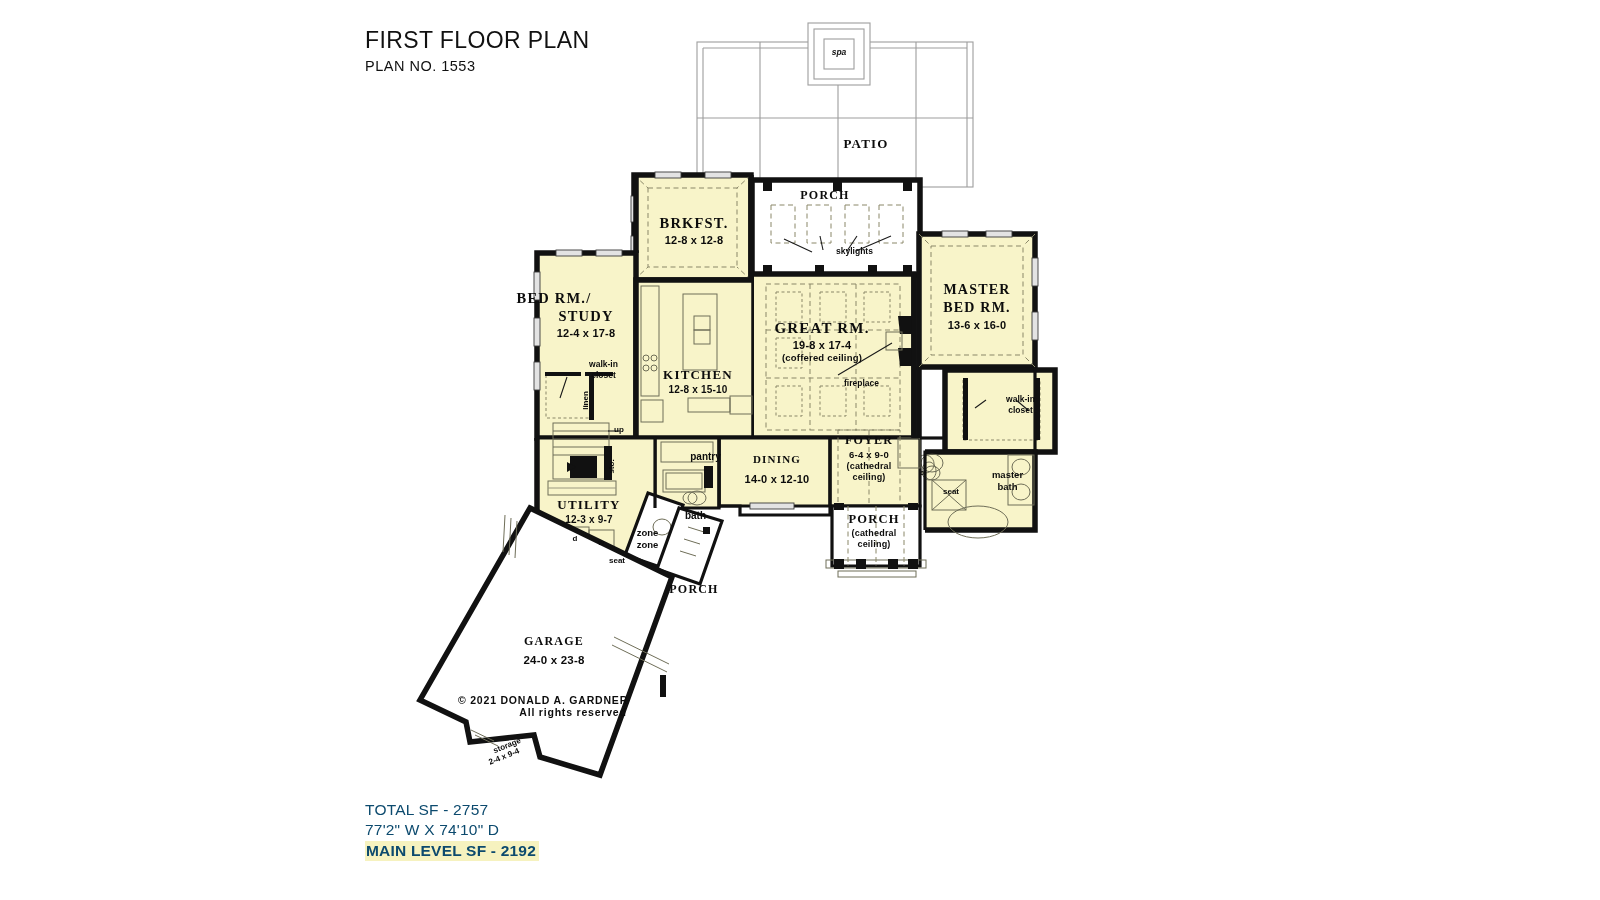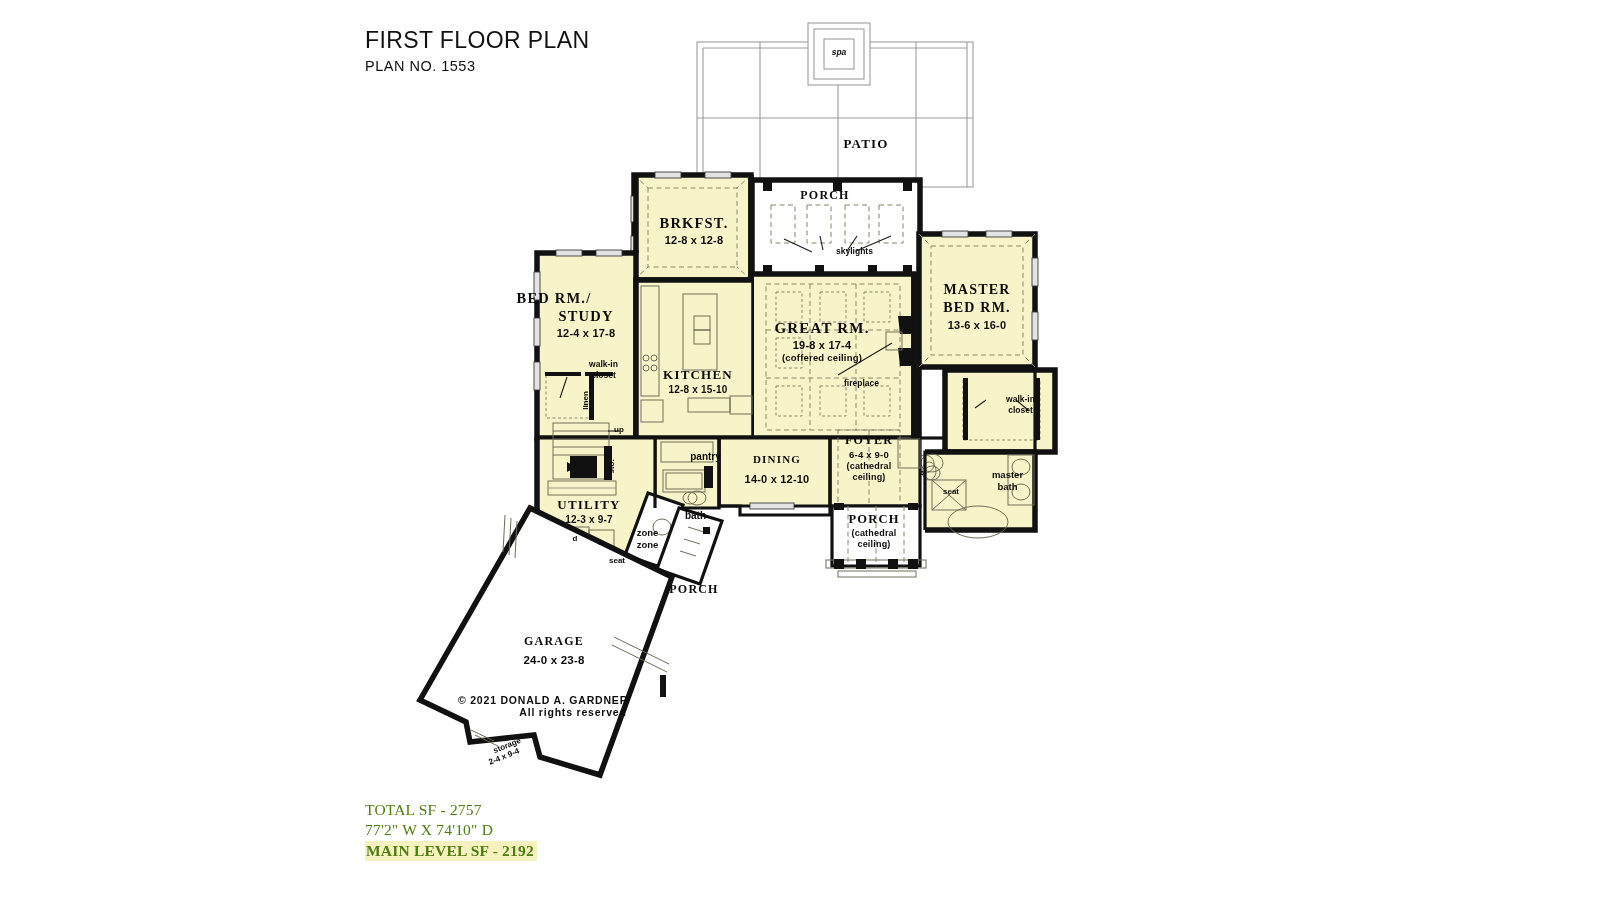--- a/index.html
+++ b/index.html
@@ -43,23 +43,23 @@
   }
 
   
   #footer-block {
     position: absolute;
     left: 365px;
     top: 800px;
     user-select: none;
   }
   #footer-block div {
-    font-family: Liberation Serif, serif;
+    font-family: Liberation Sans, sans-serif;
     font-size: 15.5px;
-    color: #4d7c0f;
+    color: #0c4a6e;
     line-height: 1.32;
     letter-spacing: 0.2px;
   }
   #footer-main-level {
     font-weight: bold;
     background: #f6f2bf;
     display: inline-block;
     padding: 0 3px 0 1px;
   }
 

